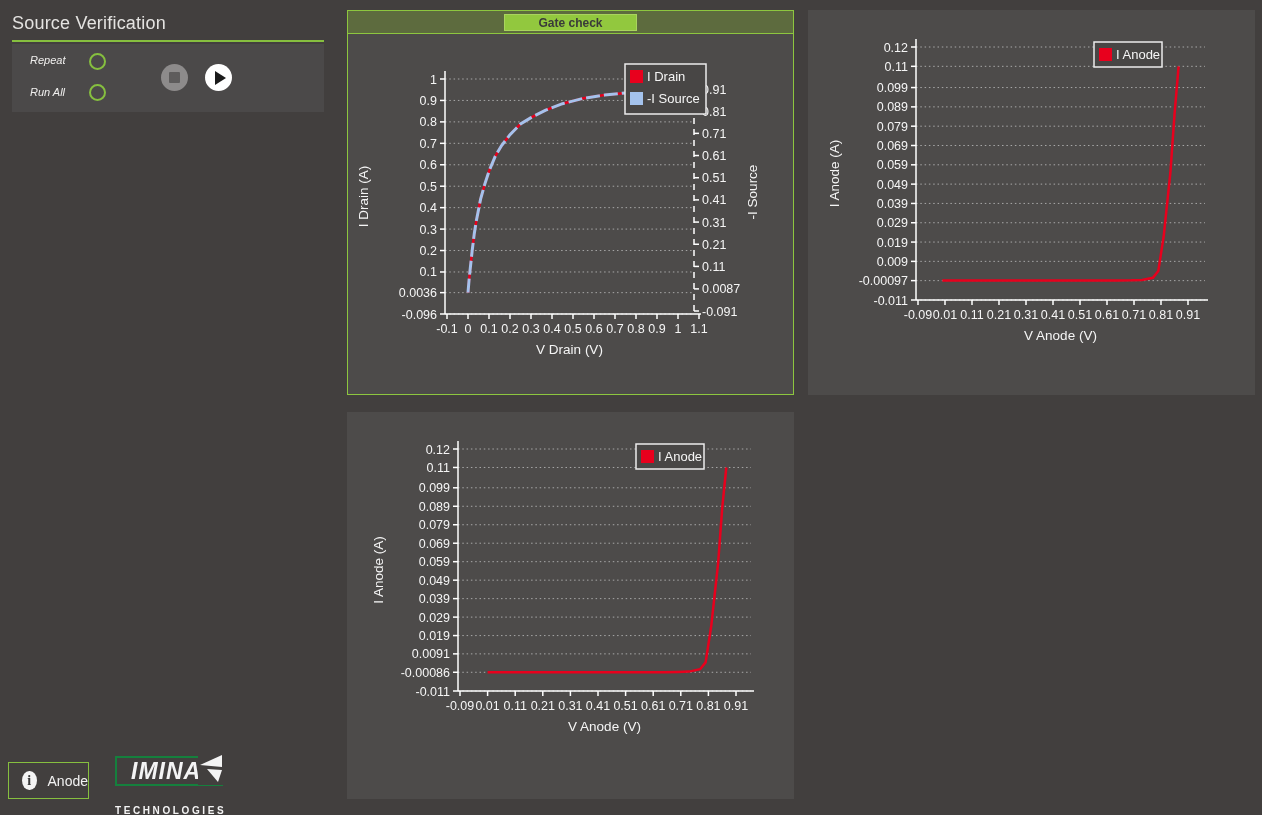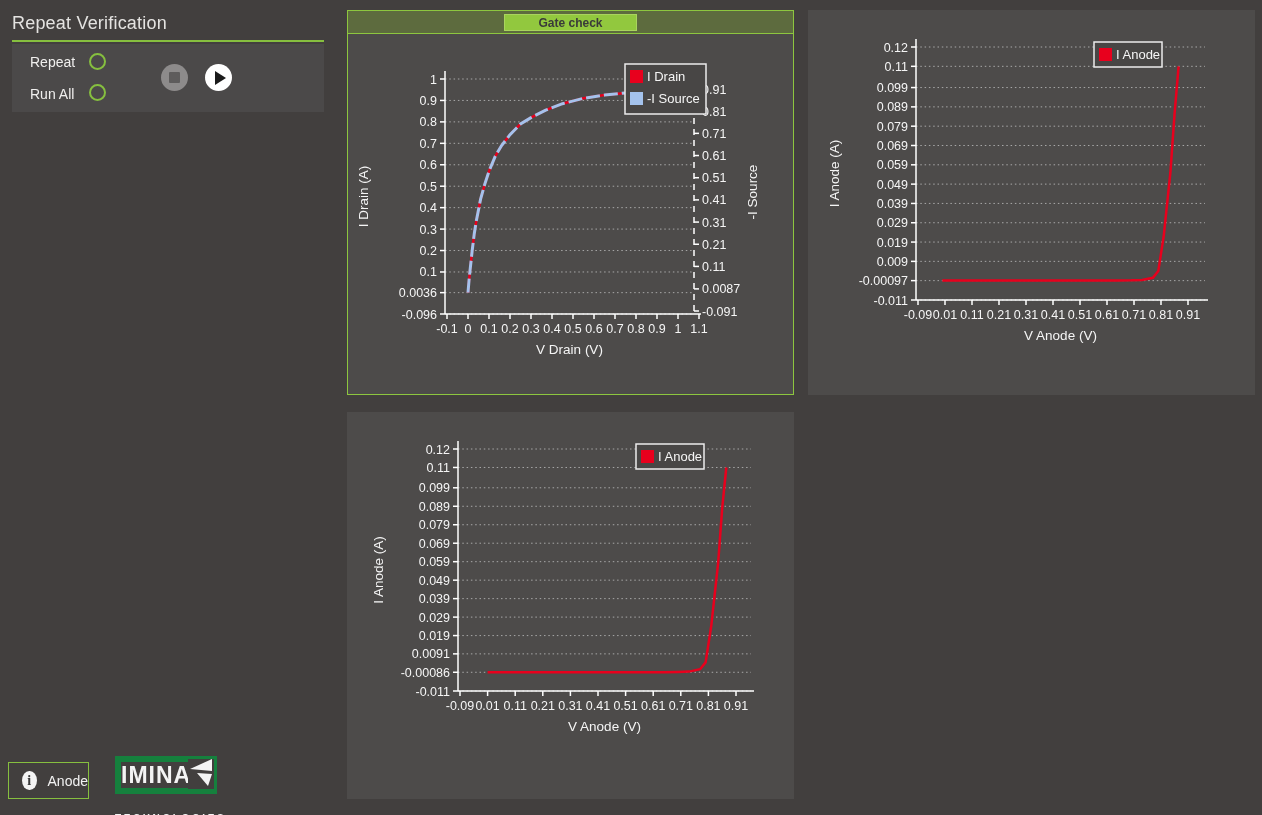--- a/index.html
+++ b/index.html
@@ -8,21 +8,21 @@
     background:#423f3e;color:#f2f2f2;
     font-family:"Liberation Sans",sans-serif;
   }
   
   .cv-title{
     position:absolute;left:12px;top:13px;width:312px;
     font-size:18px;font-weight:400;color:#e4e3e1;letter-spacing:.2px;
   }
   .cv-underline{position:absolute;left:12px;top:40px;width:312px;height:2px;background:#86bf3f;}
   .controls-panel{position:absolute;left:12px;top:44px;width:312px;height:68px;background:#4b4949;}
-  .ctrl-label{position:absolute;font-size:14px;color:#f0efee;}
+  .ctrl-label{position:absolute;font-size:11px;color:#f0efee;font-style:italic;}
   .radio{
     position:absolute;width:17px;height:17px;border-radius:50%;
     border:2px solid #86bf3f;background:transparent;cursor:pointer;box-sizing:border-box;
   }
   .round-btn{position:absolute;width:27px;height:27px;border-radius:50%;cursor:pointer;}
   .stop-btn{background:#8d8b8b;}
   .stop-btn .sq{position:absolute;left:8px;top:8px;width:11px;height:11px;background:#5e5c5c;border-radius:1px;}
   .play-btn{background:#ffffff;}
   .play-btn .tri{
     position:absolute;left:10px;top:7px;width:0;height:0;
@@ -51,31 +51,32 @@
     gap:11px;padding-left:13px;box-sizing:border-box;cursor:pointer;
   }
   .info-icon{
     width:19px;height:19px;border-radius:50%;background:#f4f4f4;
     display:flex;align-items:center;justify-content:center;
     font-family:"Liberation Serif",serif;font-weight:bold;font-size:14px;color:#3a3a3a;
   }
   .help-label{font-size:14px;color:#f2f2f2;}
   .logo{position:absolute;left:115px;top:756px;}
   .imina-box{
-    position:relative;border:6px solid #15803d;display:inline-block;
-    padding:0 20px 0 0;
+    position:relative;border:2px solid #15803d;display:inline-block;
+    padding:0 20px 0 14px;
+    font-style:italic;
   }
   .imina-word{font-size:23px;font-weight:800;letter-spacing:1px;color:#f4f4f4;line-height:26px;}
   .bird{position:absolute;right:-3px;top:-3px;}
   .logo-sub{font-size:10px;font-weight:bold;letter-spacing:2.6px;color:#f4f4f4;margin-top:19px;}
 </style>
 </head>
 <body>
 
-<div class="cv-title">Repeat Verification</div>
+<div class="cv-title">Source Verification</div>
 <div class="cv-underline"></div>
 
 <div class="controls-panel">
   <span class="ctrl-label" style="left:18px;top:10px;">Repeat</span>
   <span class="radio" style="left:77px;top:9px;"></span>
   <span class="ctrl-label" style="left:18px;top:42px;">Run All</span>
   <span class="radio" style="left:77px;top:40px;"></span>
   <span class="round-btn stop-btn" style="left:149px;top:20px;">
     <span class="sq"></span>
   </span>

